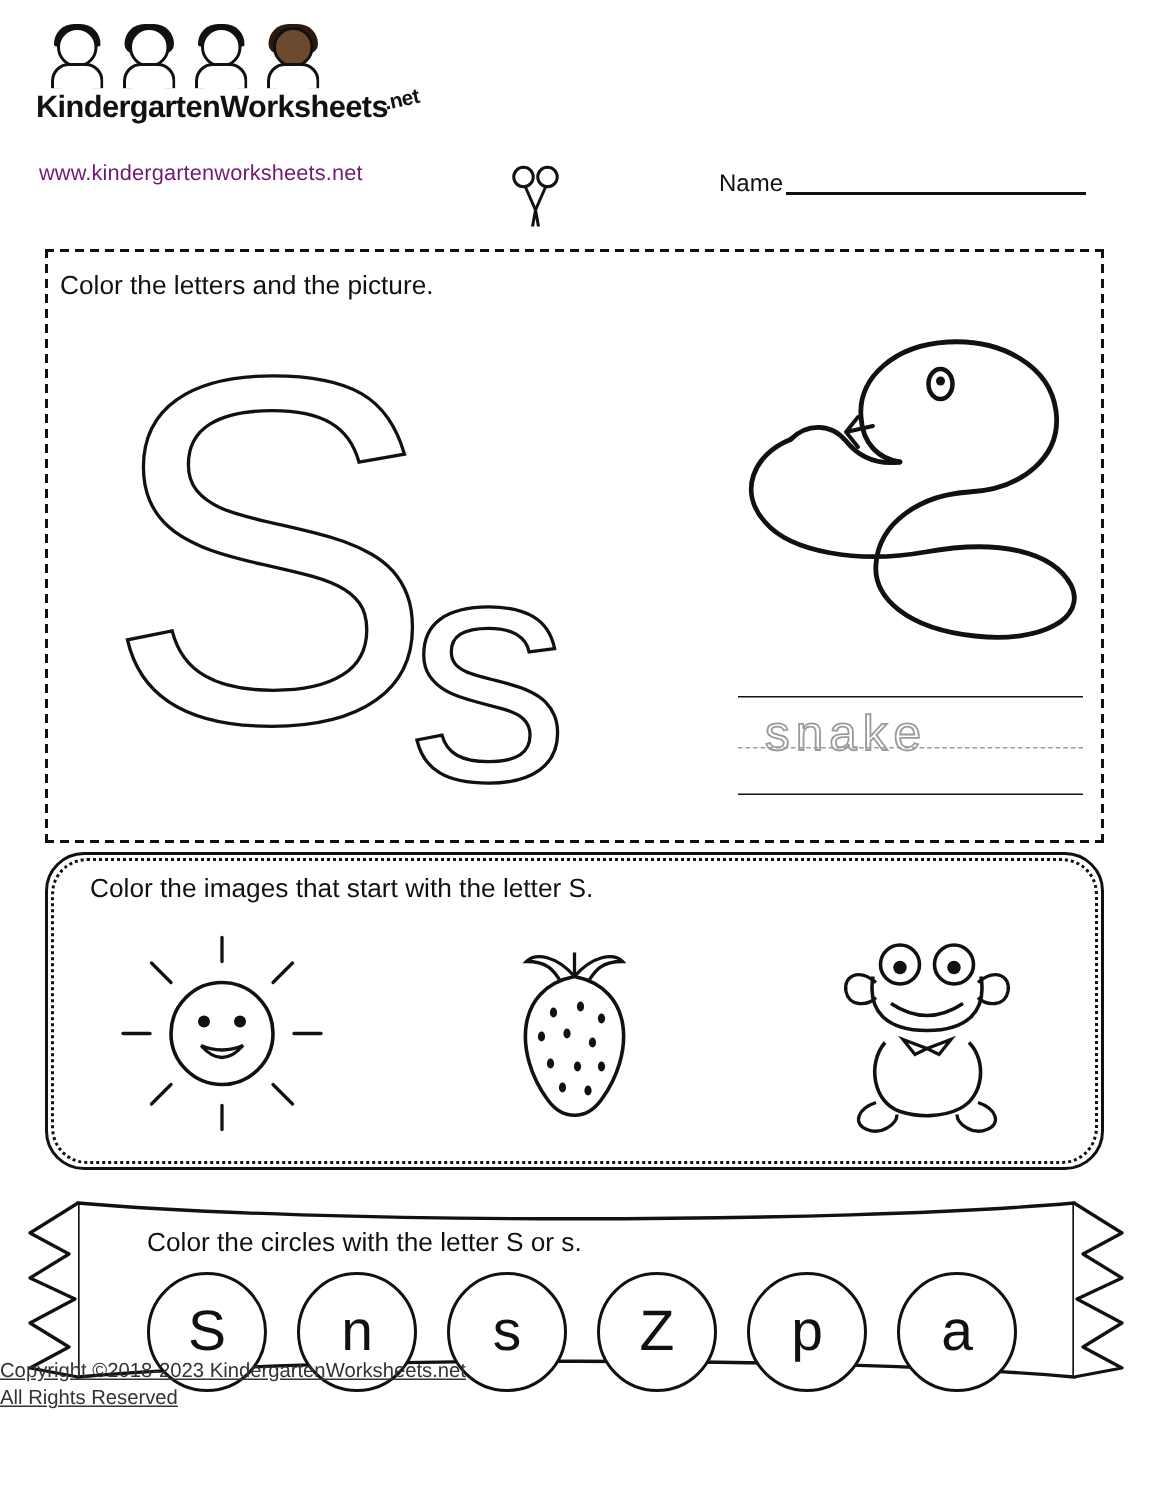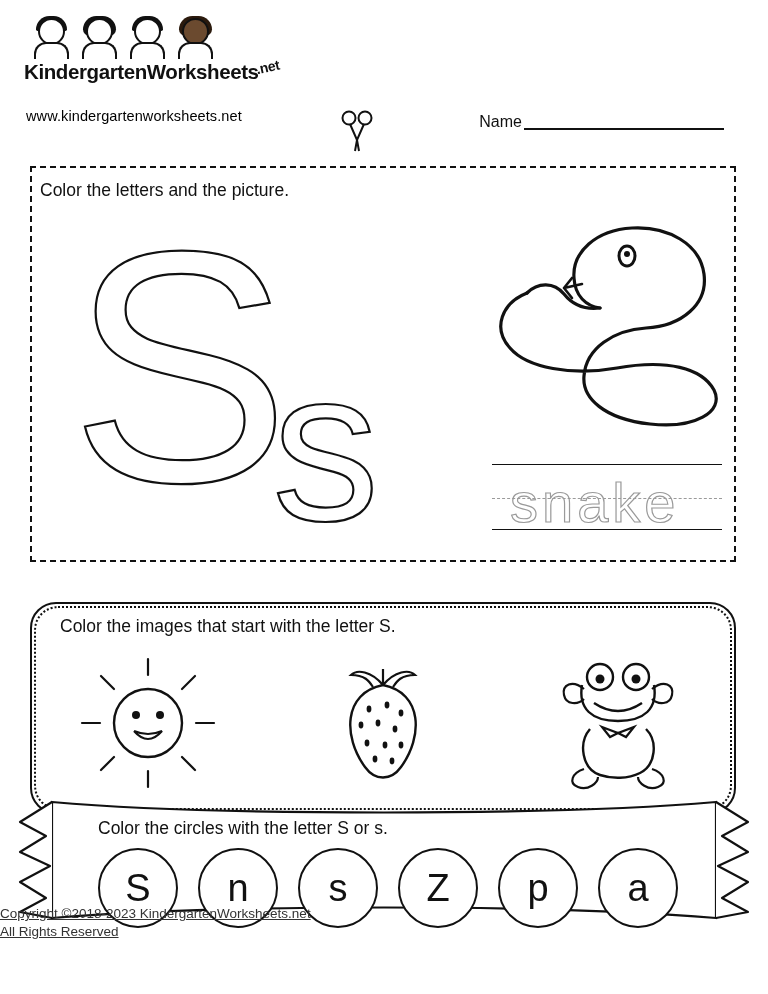--- a/index.html
+++ b/index.html
@@ -100,21 +100,21 @@
     font-size: 14px;
     display: inline-block;
     transform: rotate(-12deg) translateY(-5px);
     transform-origin: left bottom;
   }
   .site-url {
     position: absolute;
     left: 26px;
     top: 108px;
     font-size: 14.5px;
-    color: #000000;
+    color: #701a75;
     letter-spacing: 0.1px;
   }
   .worksheet-title {
     position: absolute;
     left: 276px;
     top: 34px;
     font-size: 26px;
     font-weight: bold;
     color: #111;
     letter-spacing: 0.2px;
@@ -212,32 +212,32 @@
     position: absolute;
     left: 0;
     top: 34px;
     width: 230px;
     border-top: 1.4px dashed #9a9a9a;
   }
   .trace-word {
     position: absolute;
     left: 18px;
     top: 6px;
-    font-size: 56px;
+    font-size: 33px;
     letter-spacing: 4px;
     color: transparent;
     -webkit-text-stroke: 1.2px #9a9a9a;
     font-family: "Liberation Sans", sans-serif;
   }
 
   
   .section-two {
     position: absolute;
     left: 30px;
-    top: 602px;
+    top: 568px;
     width: 706px;
     height: 212px;
   }
   .scallop-border {
     position: absolute;
     inset: 0;
     border: 2px solid #111;
     border-radius: 26px;
     box-sizing: border-box;
   }

